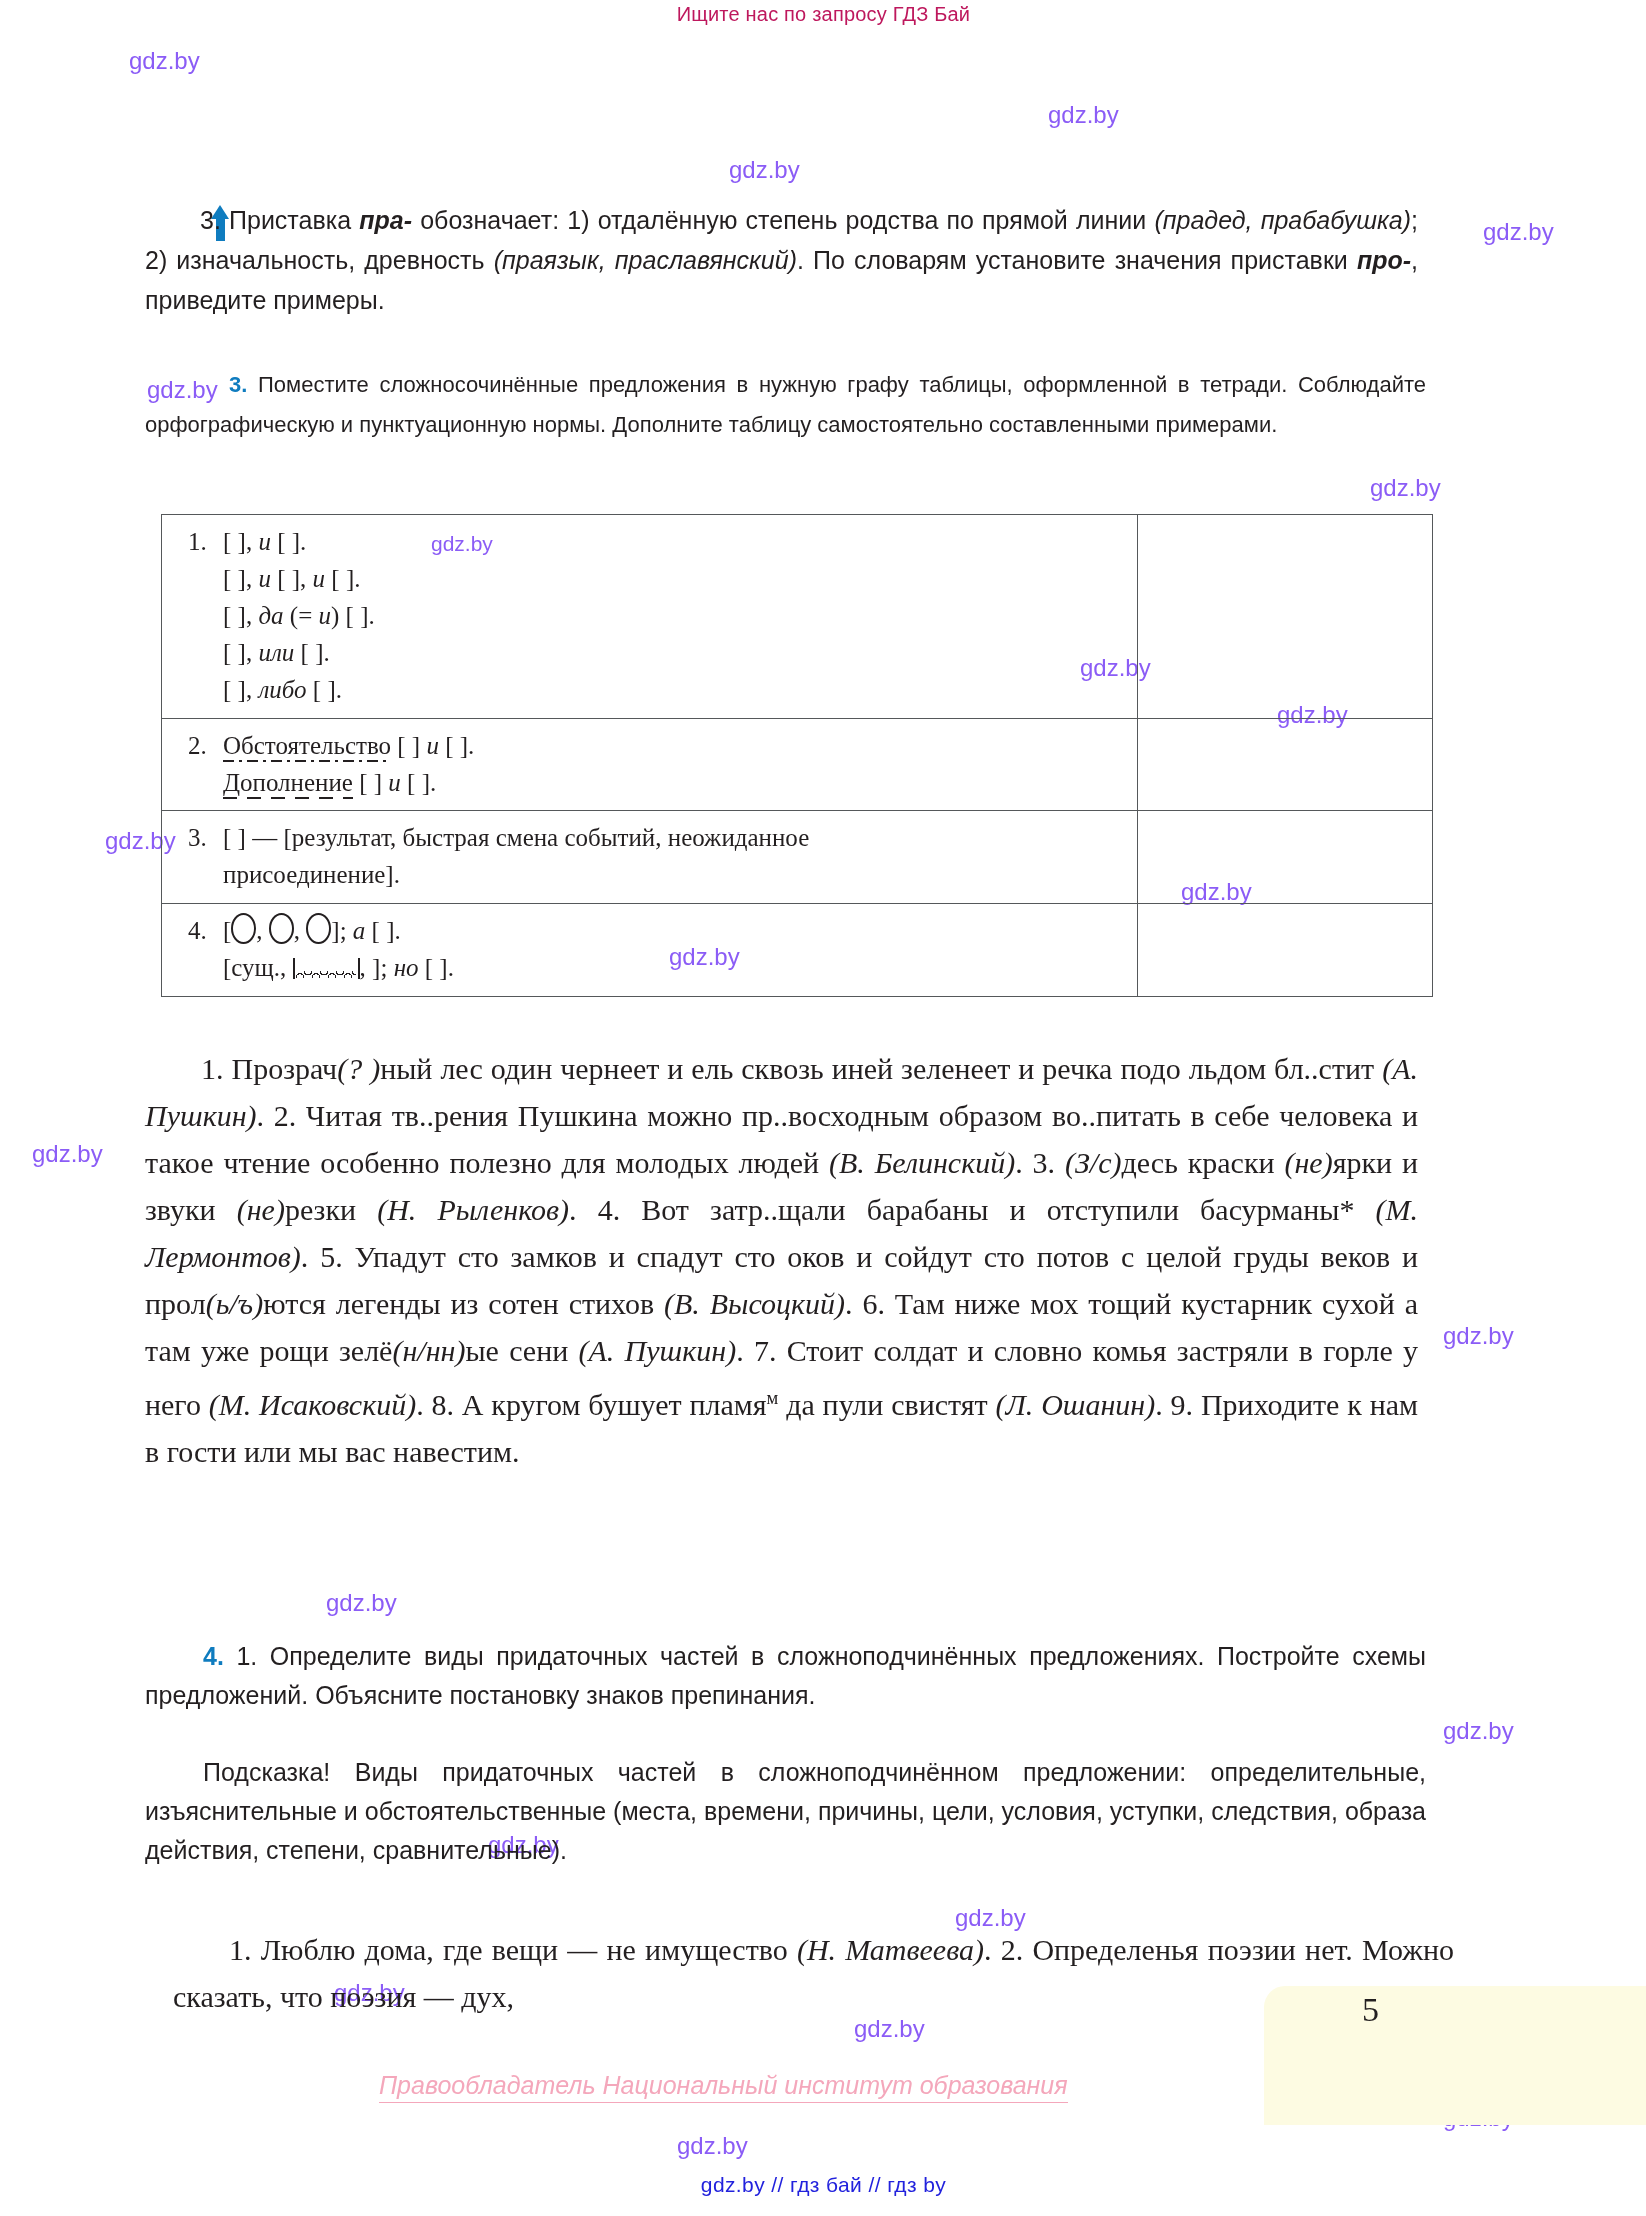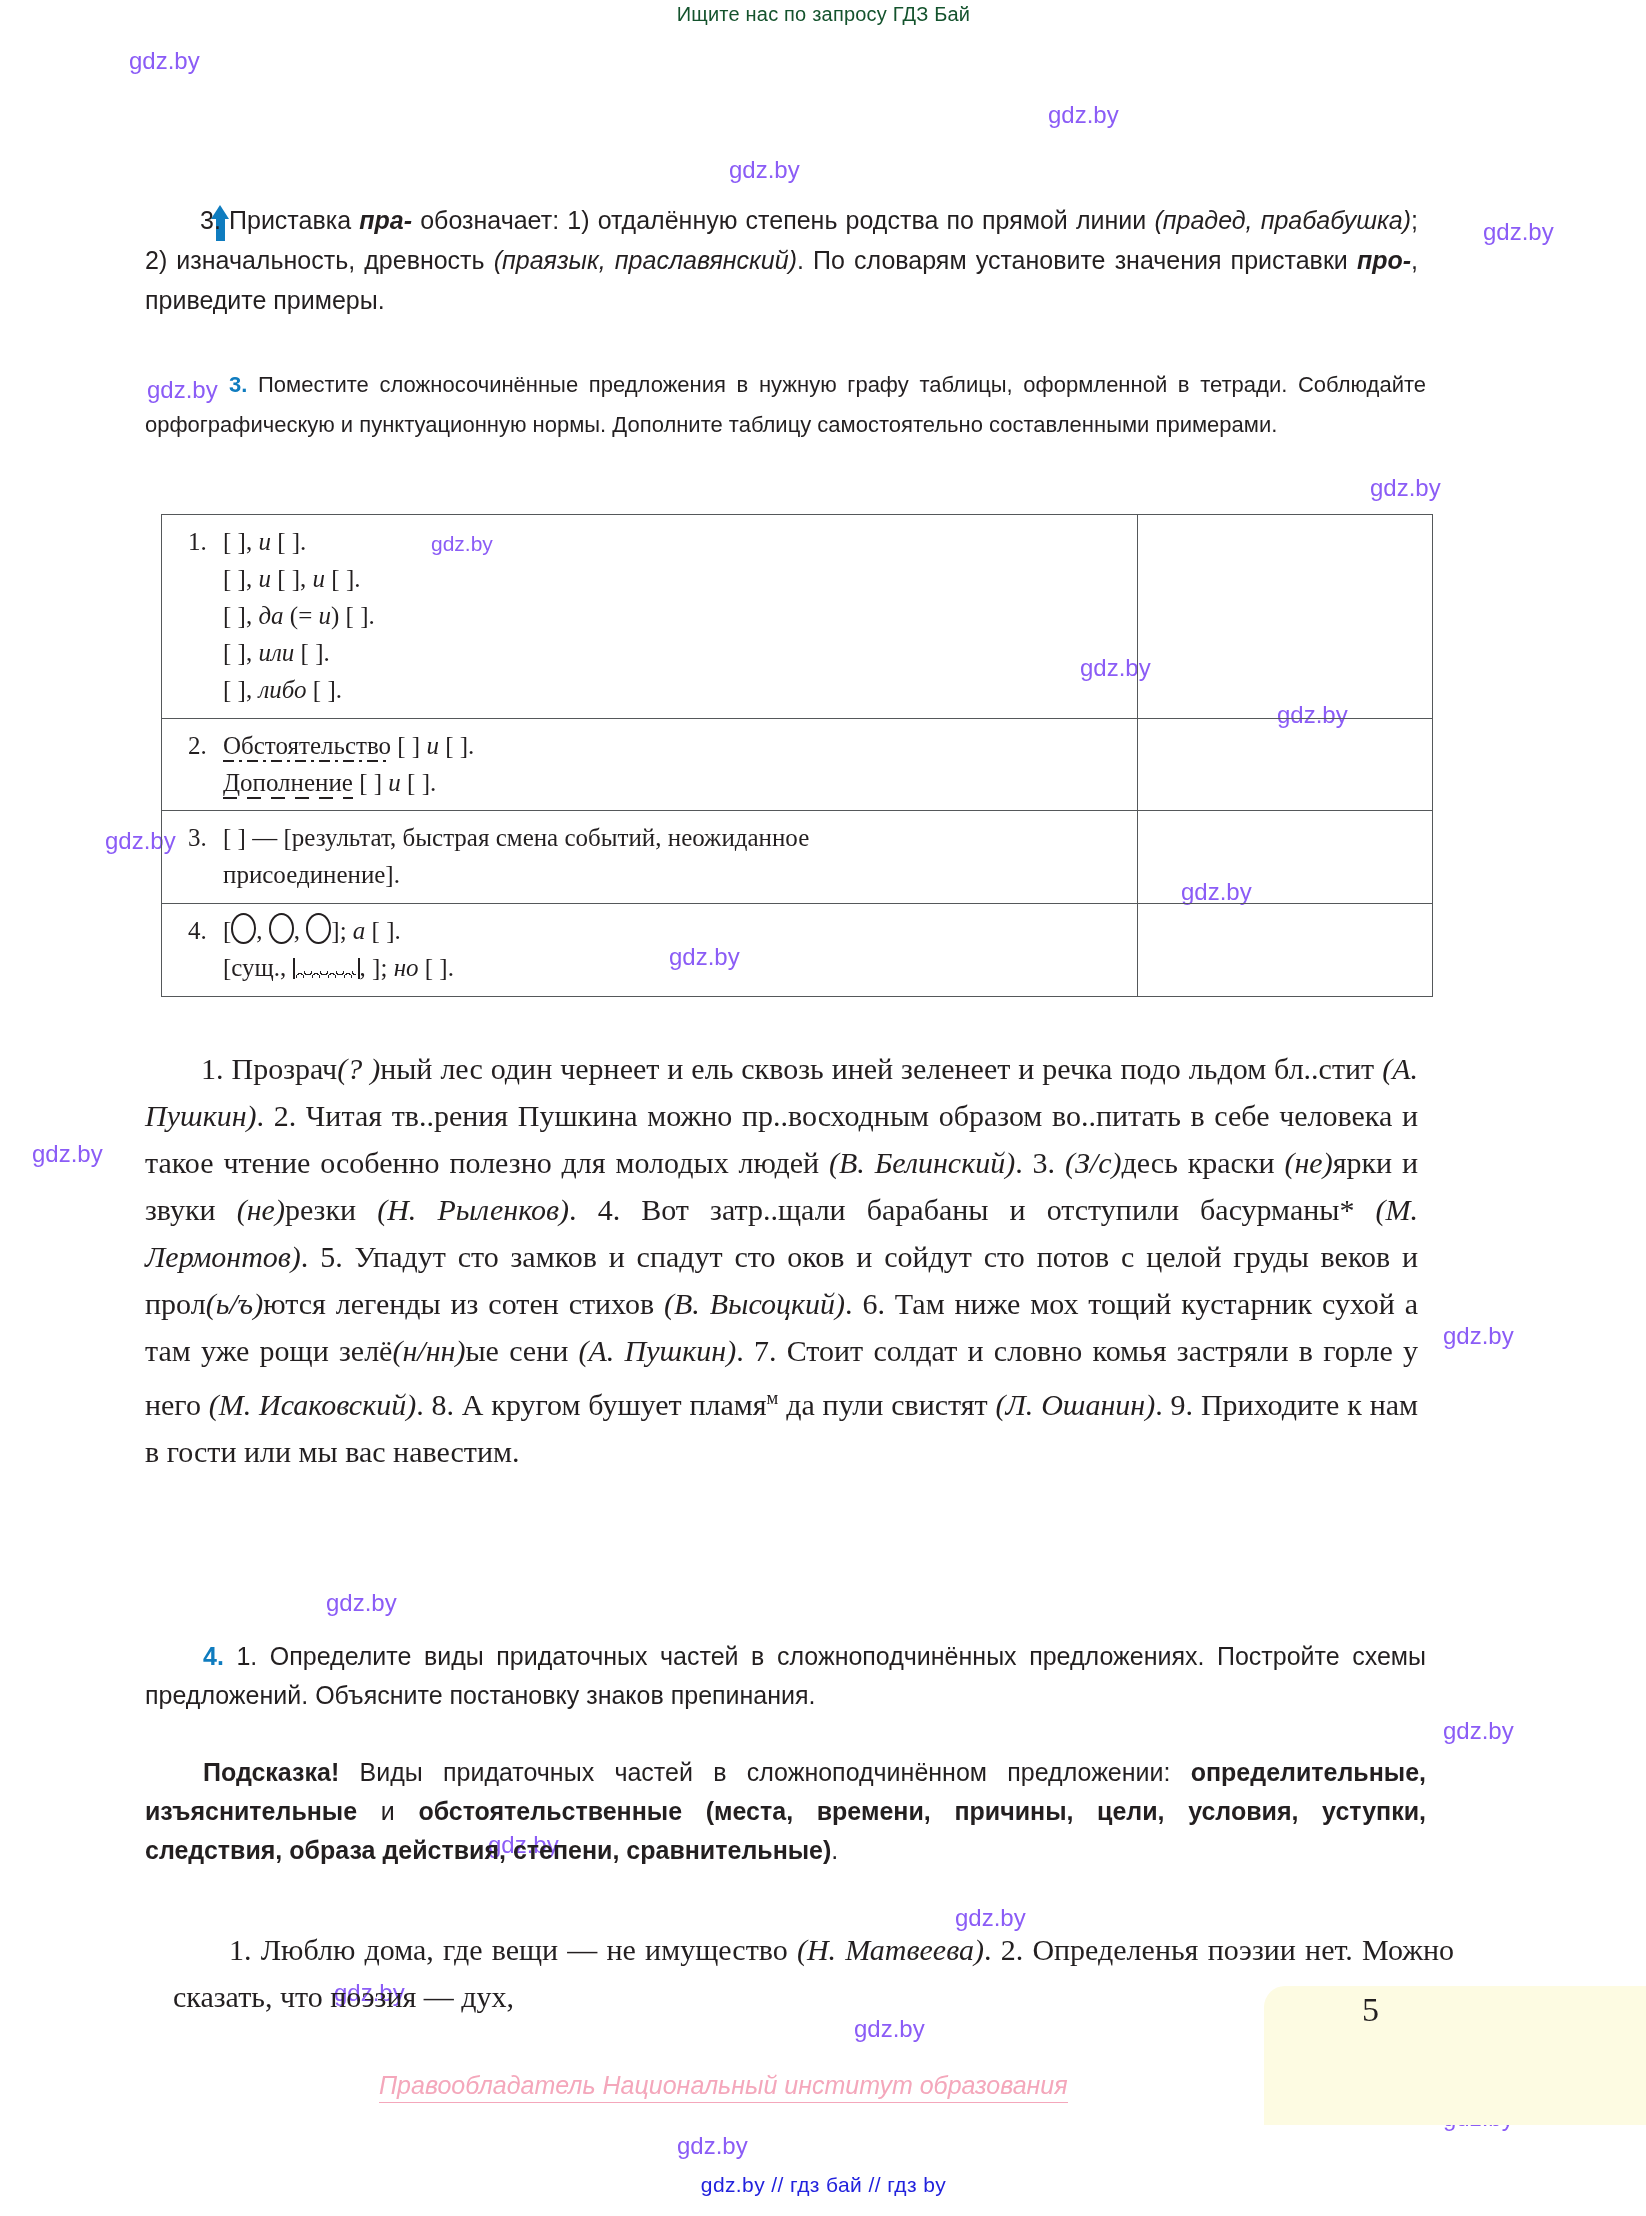--- a/index.html
+++ b/index.html
@@ -25,21 +25,21 @@
     white-space: nowrap;
     user-select: none;
   }
   .hdr-green {
     position: absolute;
     left: 0; right: 0;
     top: 3.2px;
     text-align: center;
     font-family: "Liberation Sans", sans-serif;
     font-size: 20px;
-    color: #14532d;
+    color: #be185d;
     letter-spacing: 0.2px;
   }
   .footer-blue {
     position: absolute;
     left: 0; right: 0;
     bottom: 19.3px;
     text-align: center;
     font-family: "Liberation Sans", sans-serif;
     font-size: 21px;
     color: #2222dd;
@@ -223,21 +223,21 @@
   #hint {
     left: 145px;
     top: 1753px;
     width: 1281px;
     font-family: "Liberation Sans", sans-serif;
     font-size: 25px;
     line-height: 39px;
     text-indent: 58px;
     text-align: justify;
   }
-  #hint b { font-weight: bold; margin-top: 10px; }
+  #hint b { font-weight: normal; margin-top: 10px; }
 
   #tail-block {
     left: 145px;
     top: 1926px;
     width: 1281px;
     font-family: "Liberation Serif", serif;
     font-size: 30px;
     line-height: 47px;
     text-indent: 56px;
     text-align: justify;

